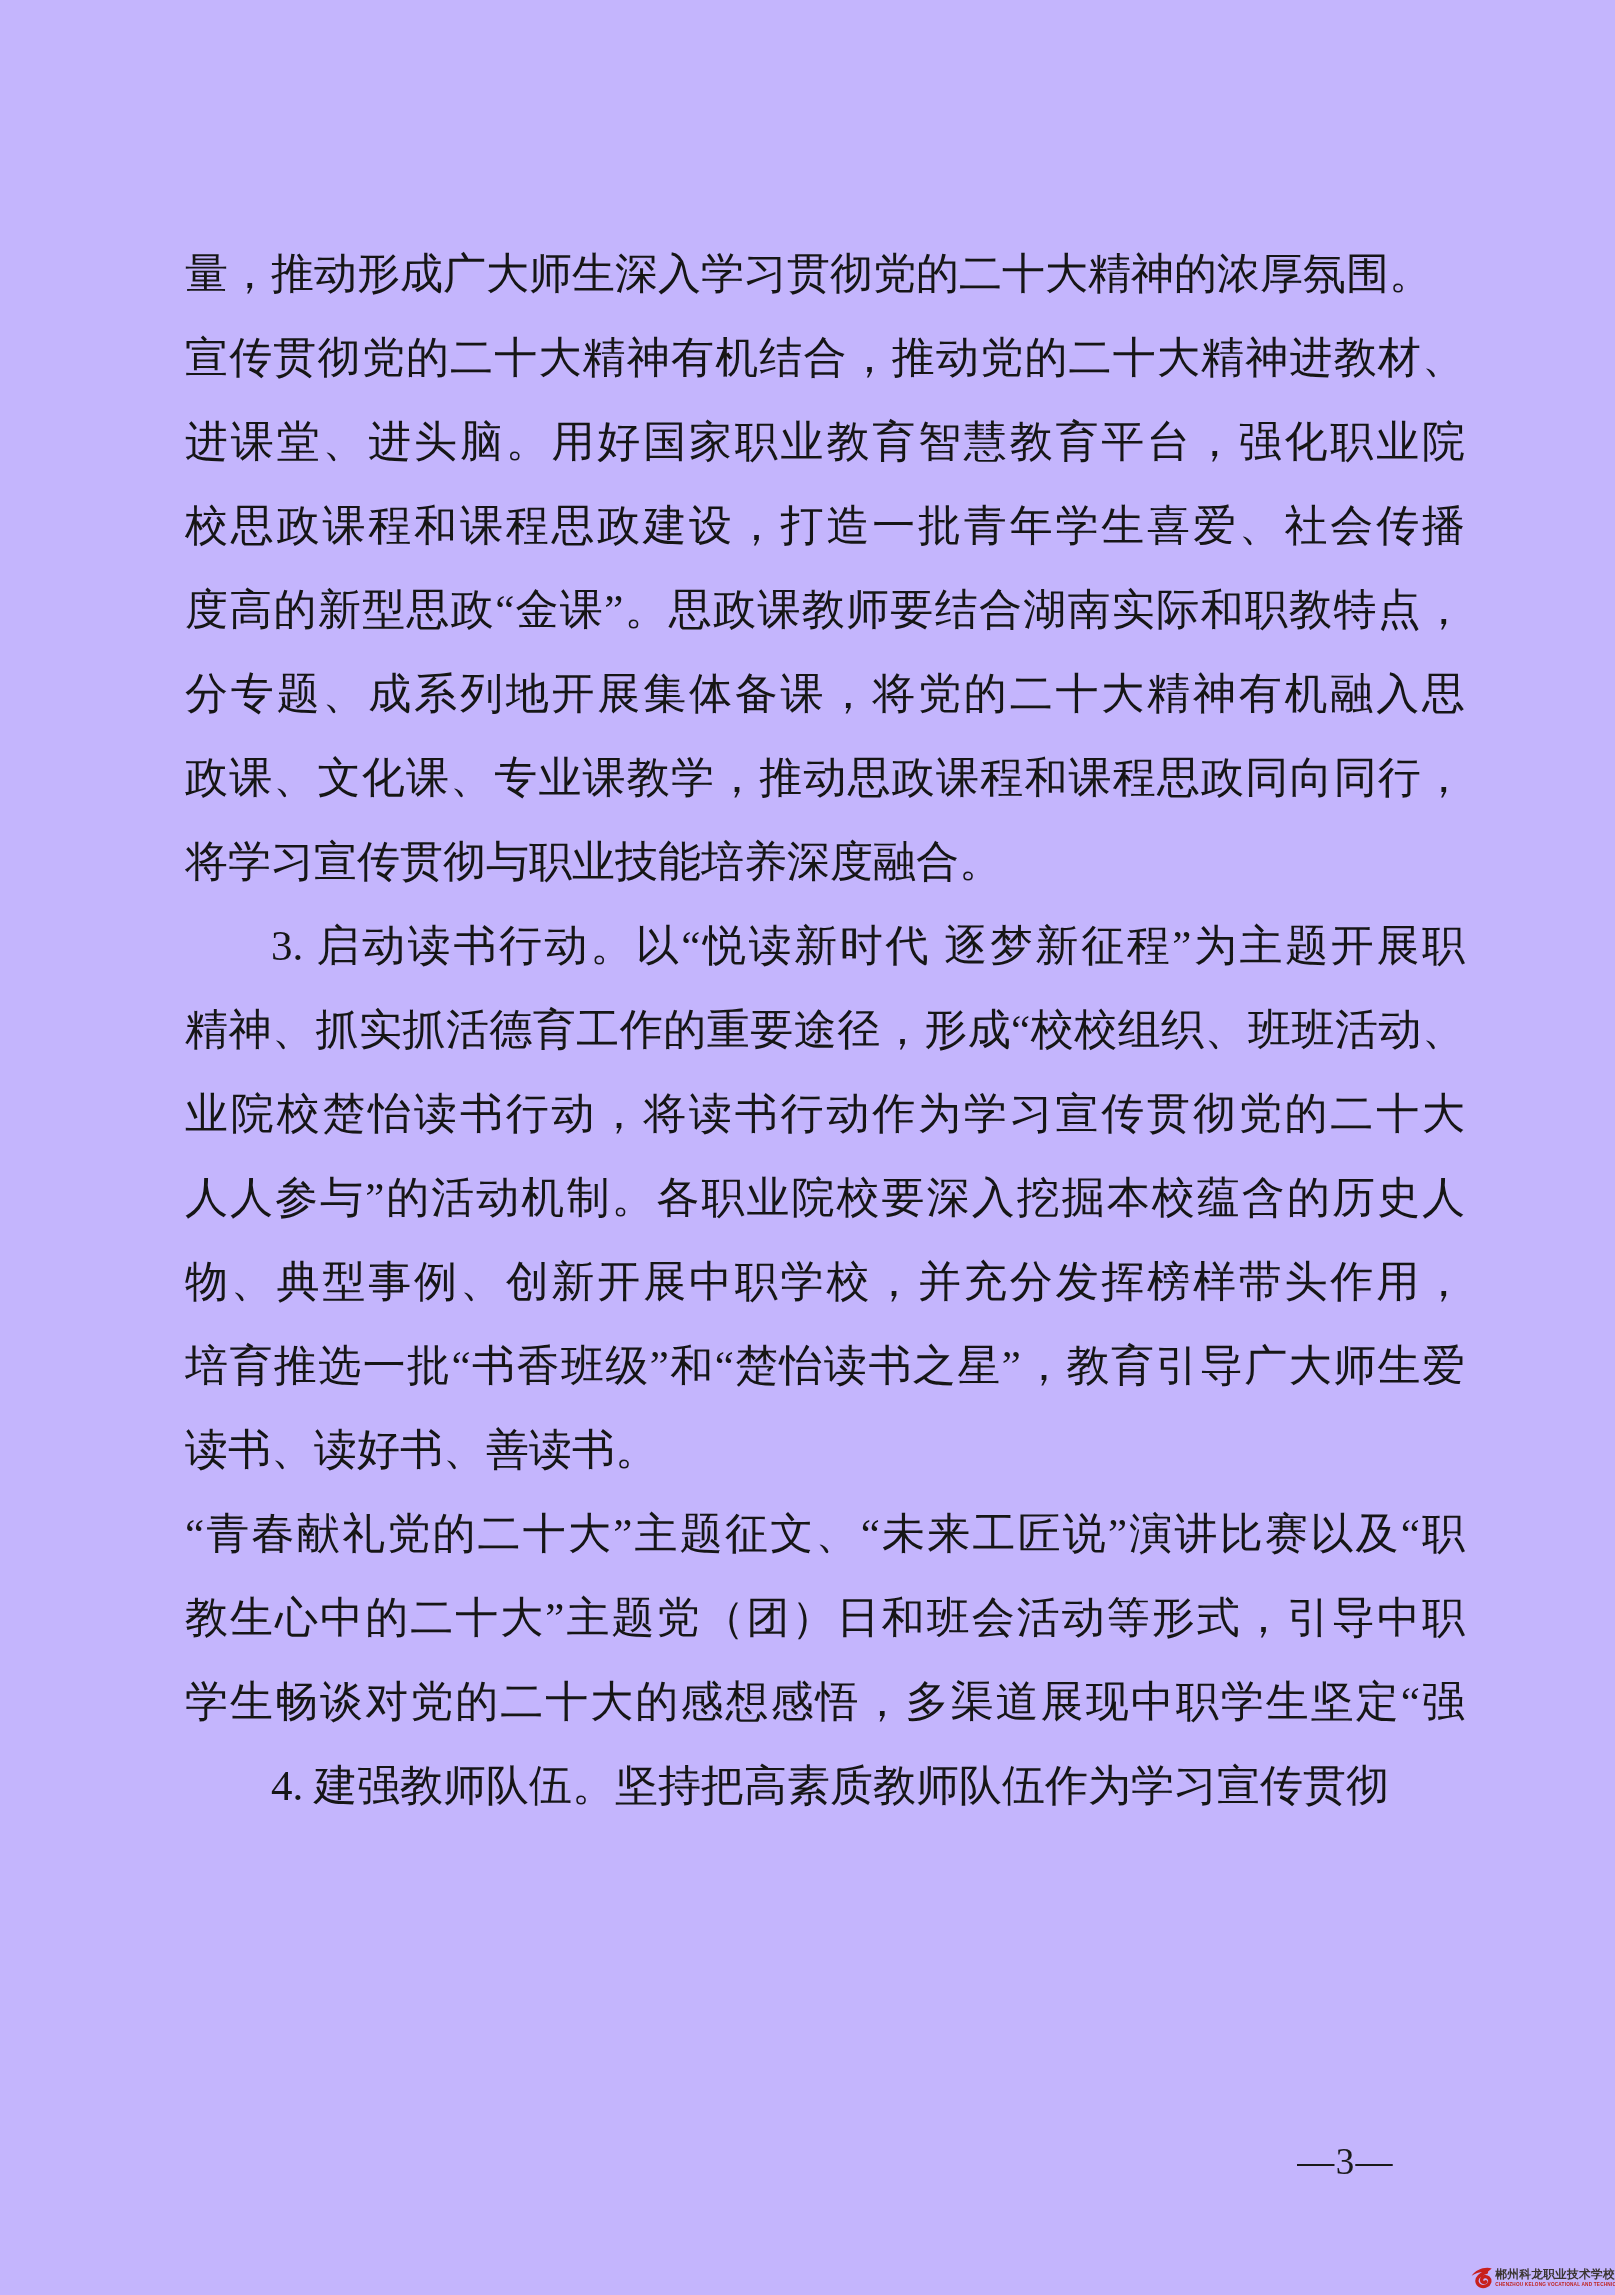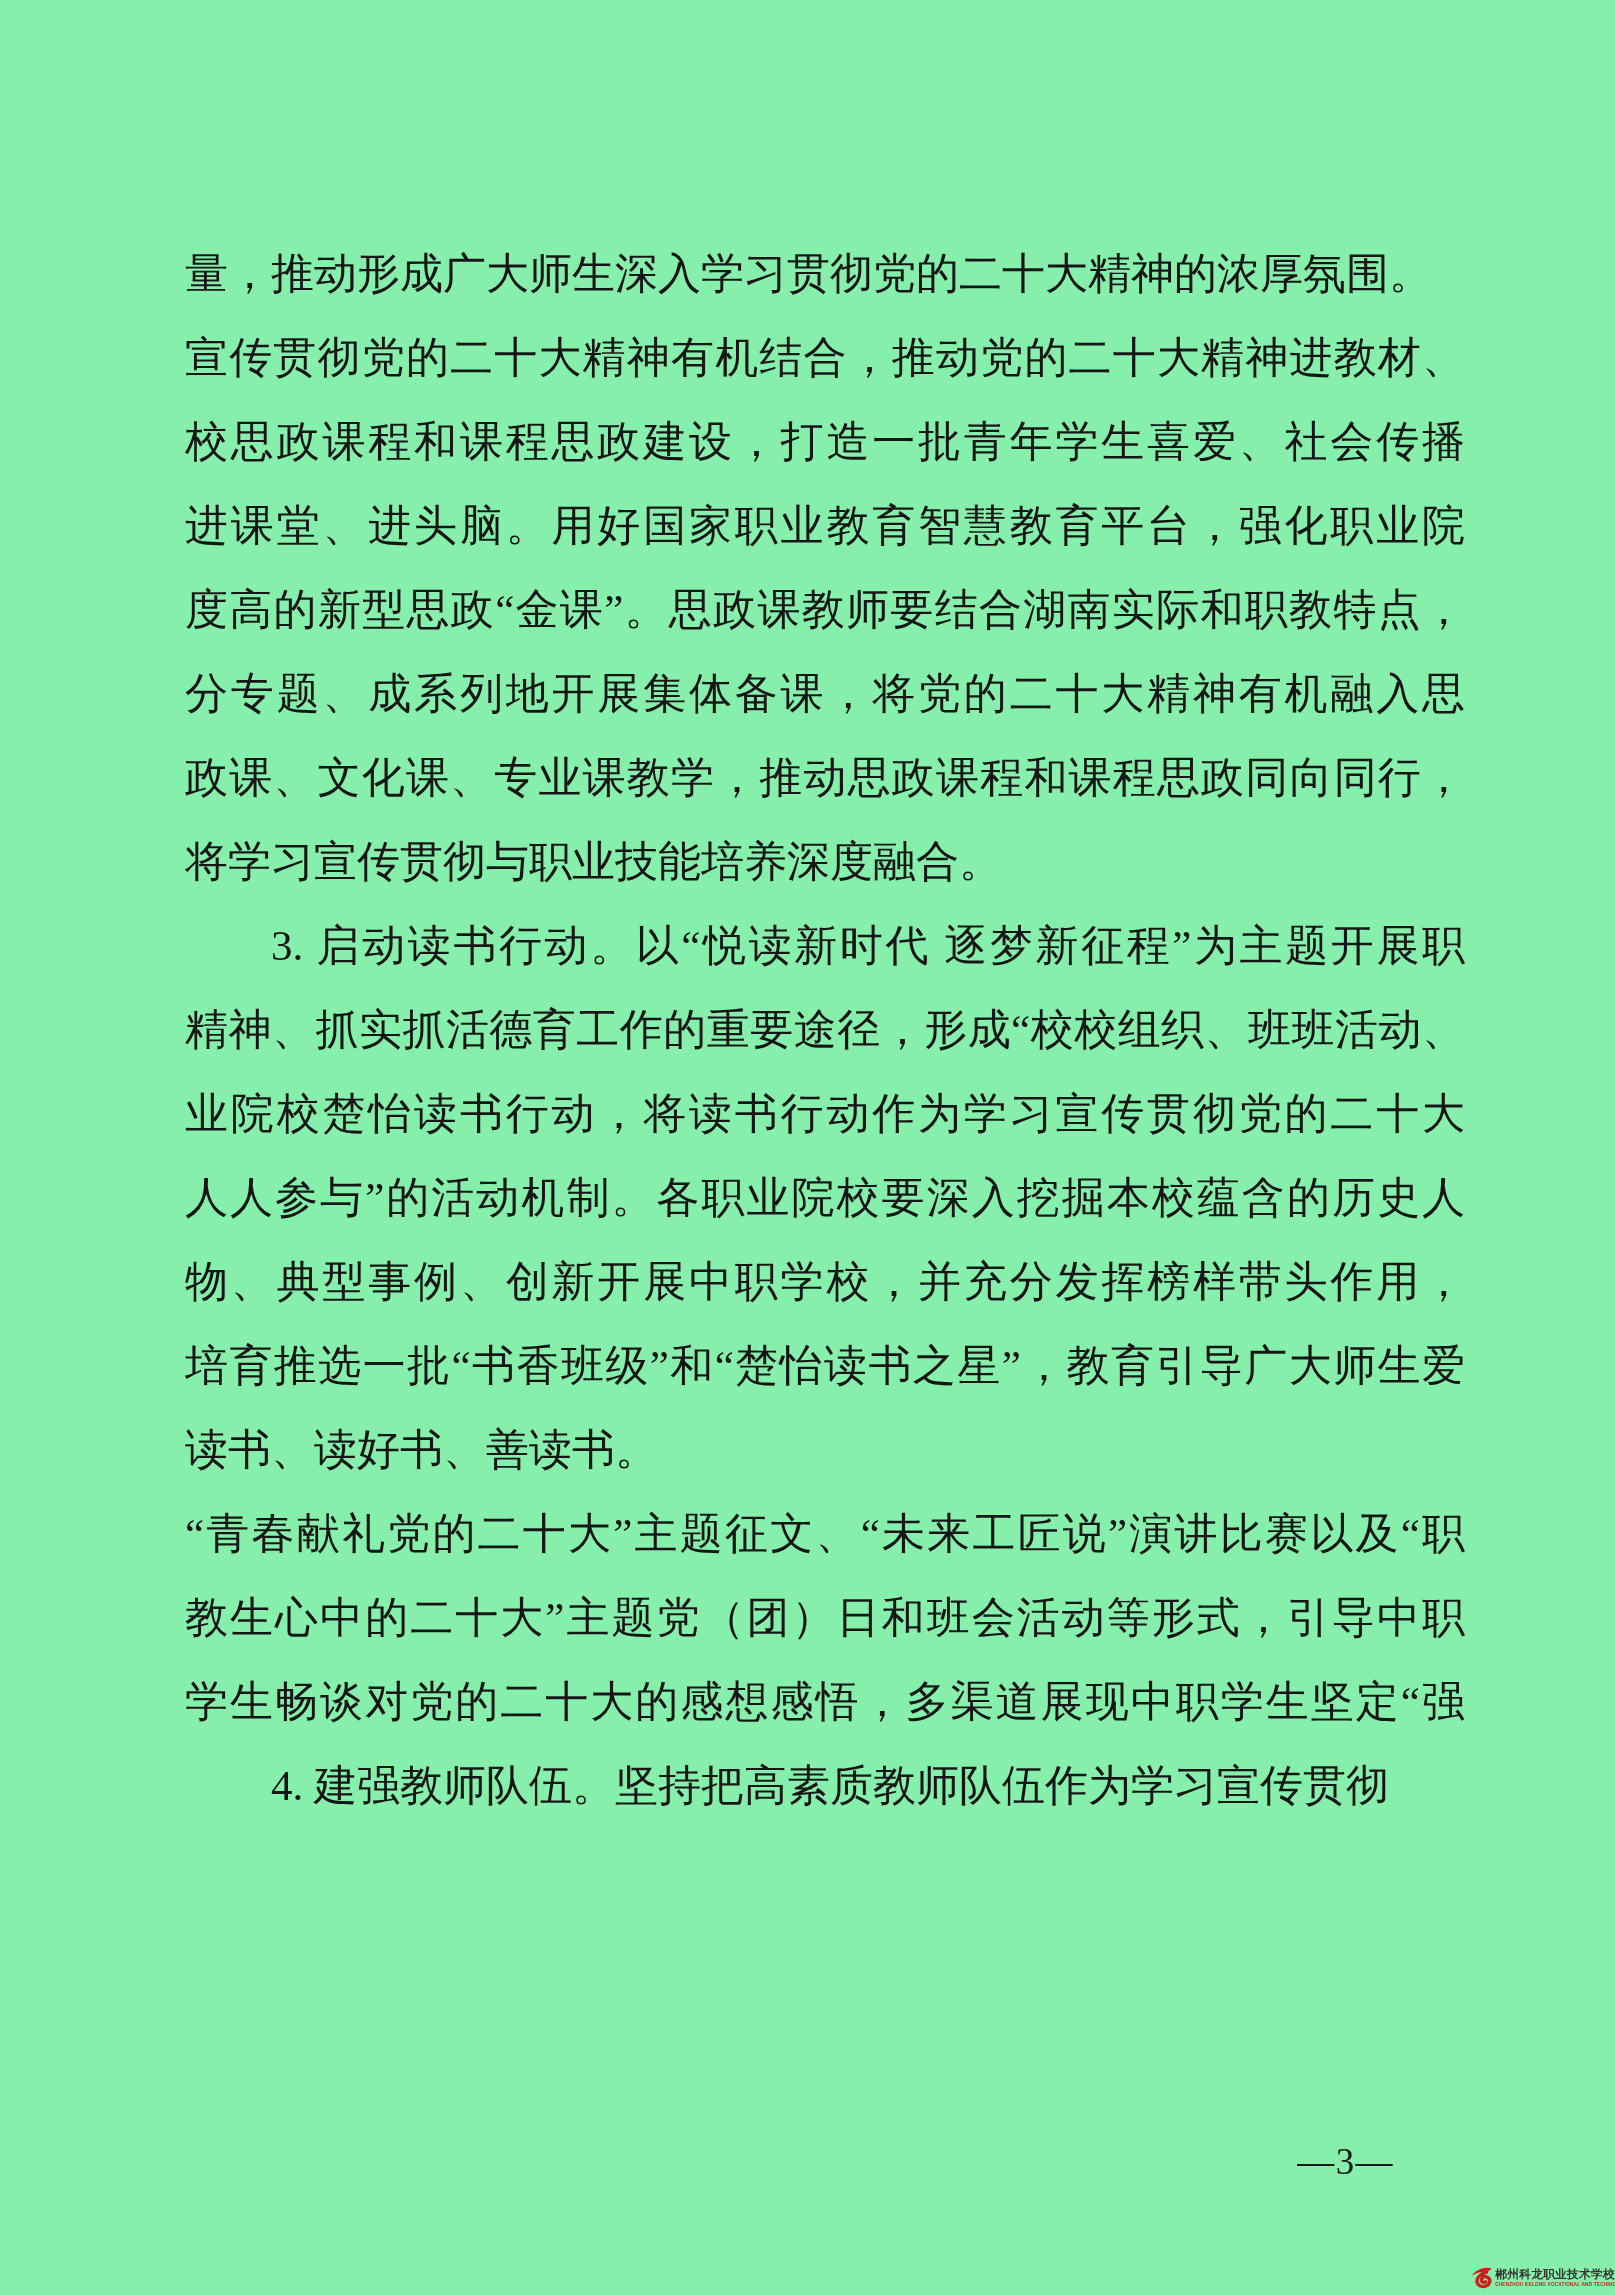--- a/index.html
+++ b/index.html
@@ -7,21 +7,21 @@
     width: 1616px;
     height: 2295px;
     background: #ffffff;
     position: relative;
     overflow: hidden;
     font-family: "Liberation Serif", "DejaVu Serif", serif;
   }
   .page {
     position: absolute;
     inset: 0;
-    background: #86efac;
+    background: #c4b5fd;
   }
   .doc-body {
     position: absolute;
     left: 185px;
     top: 232px;
     width: 1280px;
     color: #161616;
   }
   .line {
     height: 84px;
@@ -74,22 +74,22 @@
   }
 </style>
 </head>
 <body>
 
 <div class="page">
 
   <div class="doc-body">
       <div class="line last">量，推动形成广大师生深入学习贯彻党的二十大精神的浓厚氛围。</div>
       <div class="line">宣传贯彻党的二十大精神有机结合，推动党的二十大精神进教材、</div>
+      <div class="line">进课堂、进头脑。用好国家职业教育智慧教育平台，强化职业院</div>
       <div class="line">校思政课程和课程思政建设，打造一批青年学生喜爱、社会传播</div>
-      <div class="line">进课堂、进头脑。用好国家职业教育智慧教育平台，强化职业院</div>
       <div class="line">度高的新型思政“金课”。思政课教师要结合湖南实际和职教特点，</div>
       <div class="line">分专题、成系列地开展集体备课，将党的二十大精神有机融入思</div>
       <div class="line">政课、文化课、专业课教学，推动思政课程和课程思政同向同行，</div>
       <div class="line last">将学习宣传贯彻与职业技能培养深度融合。</div>
       <div class="line indent">3. 启动读书行动。以“悦读新时代 逐梦新征程”为主题开展职</div>
       <div class="line">精神、抓实抓活德育工作的重要途径，形成“校校组织、班班活动、</div>
       <div class="line">业院校楚怡读书行动，将读书行动作为学习宣传贯彻党的二十大</div>
       <div class="line">人人参与”的活动机制。各职业院校要深入挖掘本校蕴含的历史人</div>
       <div class="line">物、典型事例、创新开展中职学校，并充分发挥榜样带头作用，</div>
       <div class="line">培育推选一批“书香班级”和“楚怡读书之星”，教育引导广大师生爱</div>

